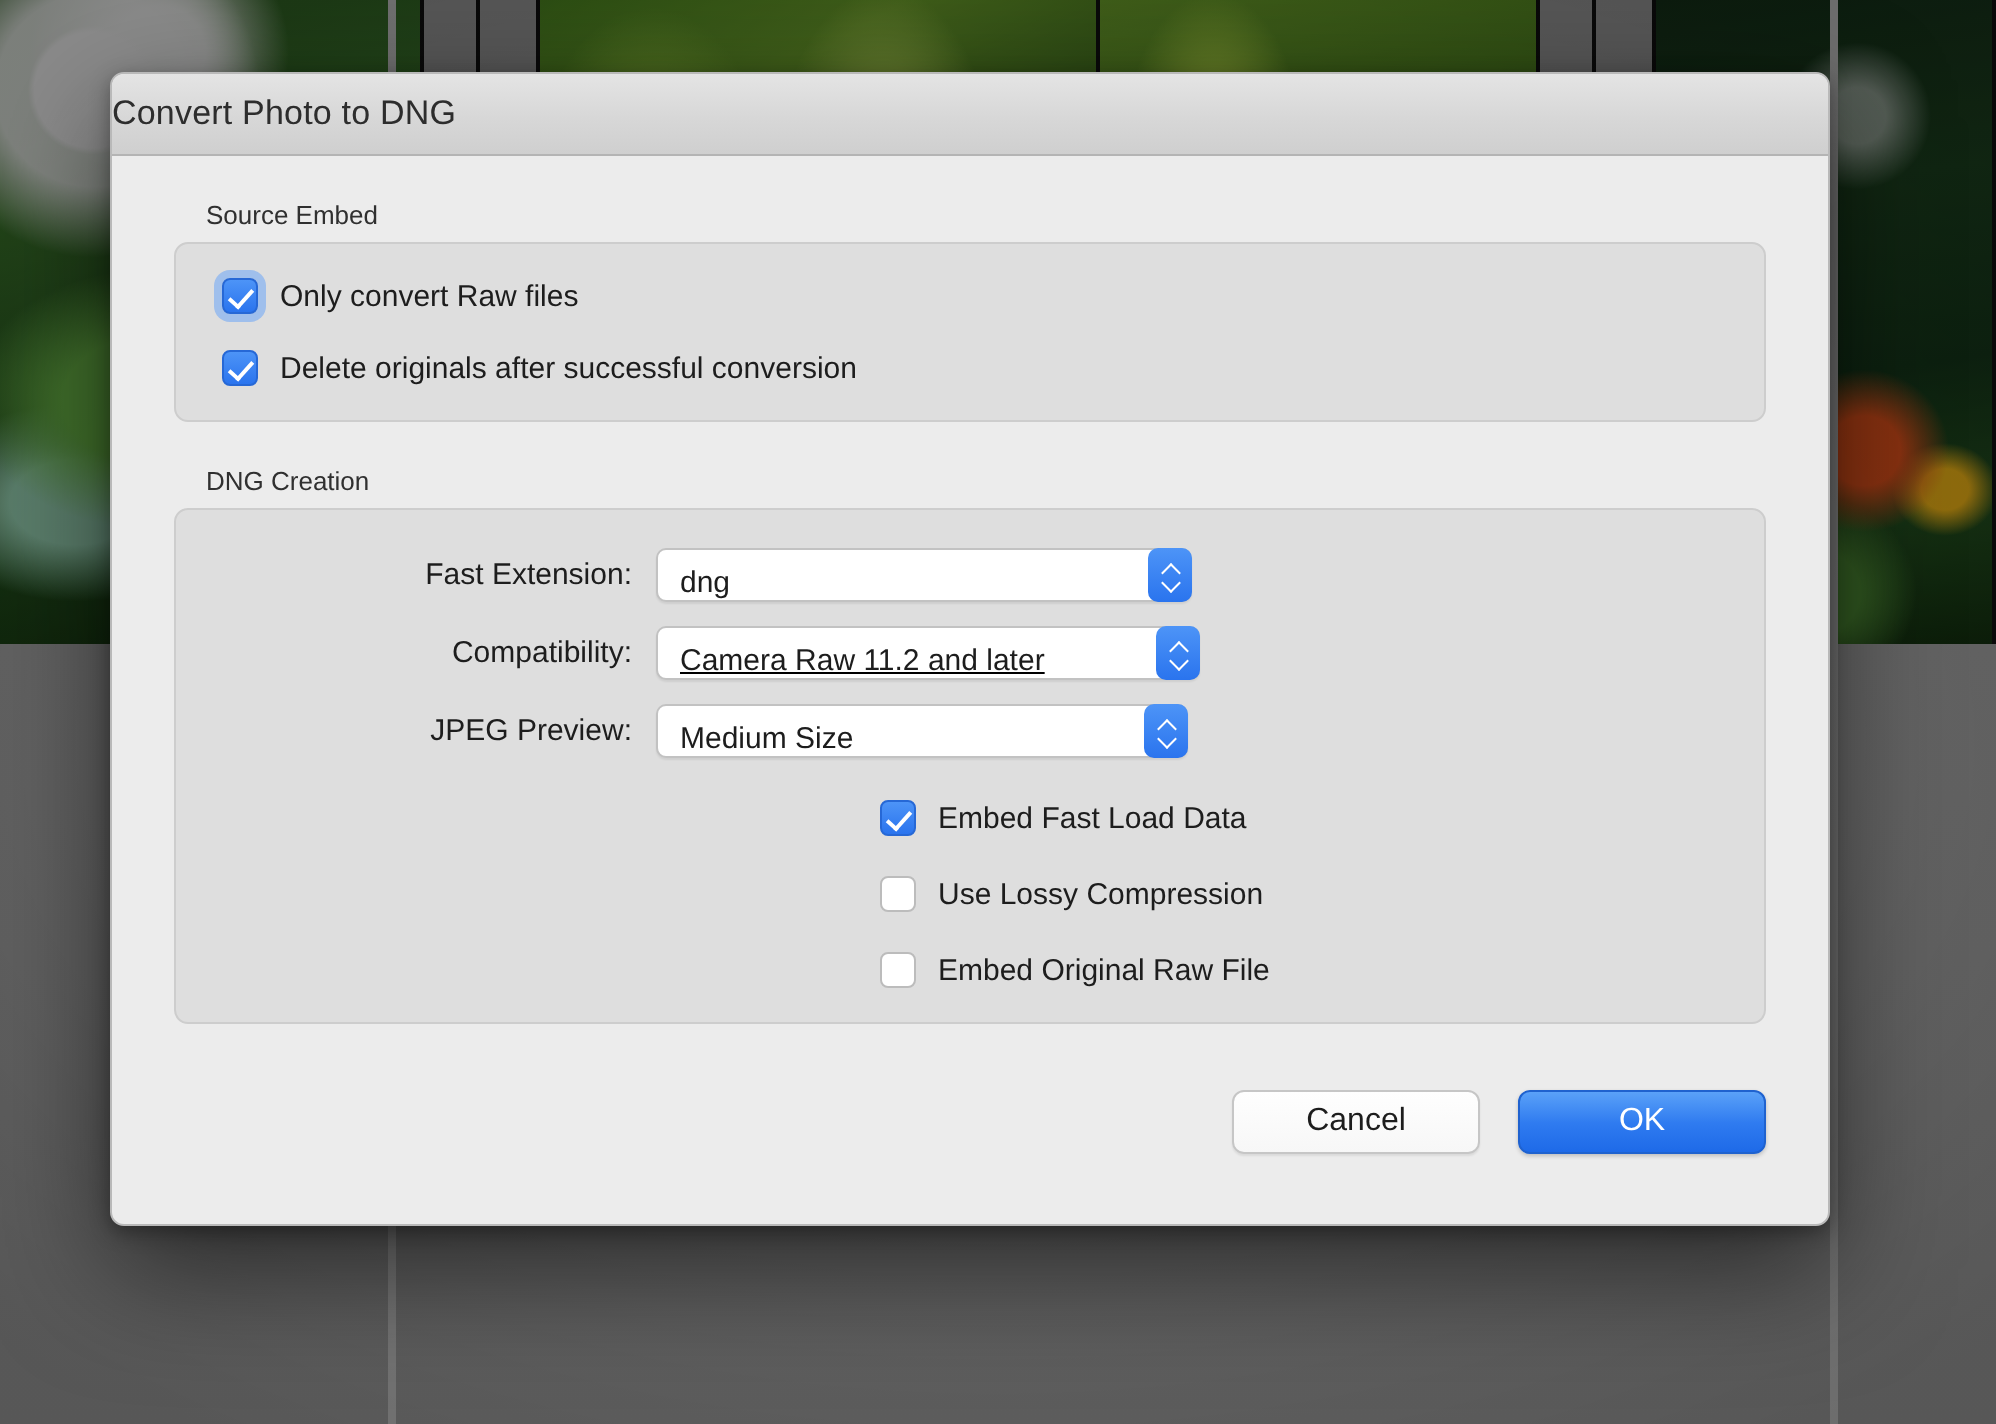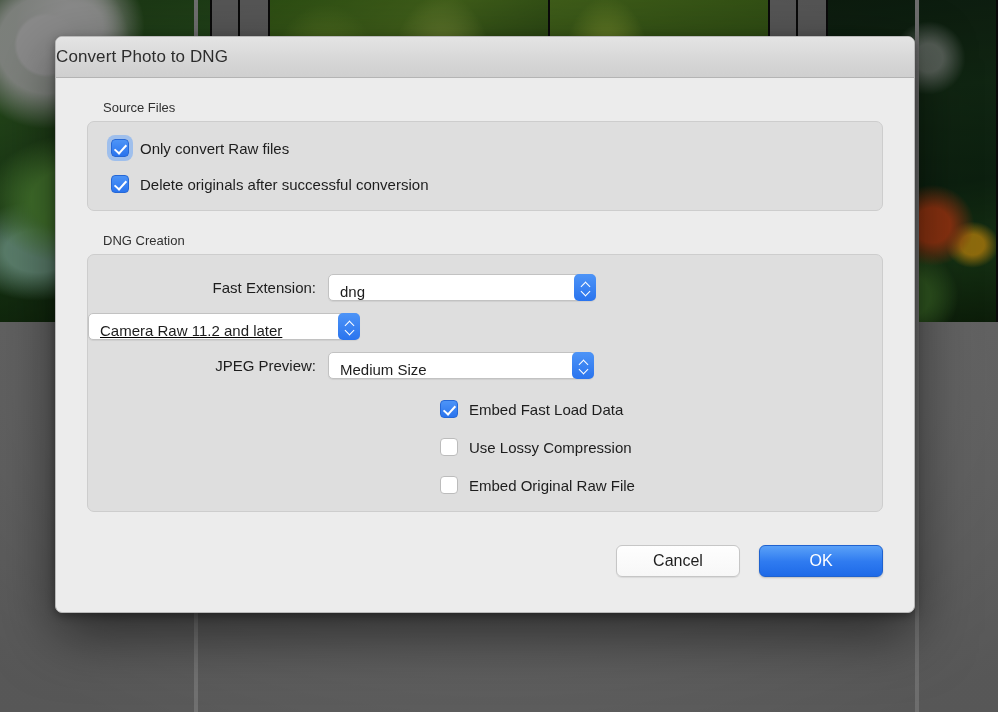--- a/index.html
+++ b/index.html
@@ -229,21 +229,21 @@
 </div>
 
 <div id="dialog">
 
   <div id="titlebar">
     <div id="title">Convert Photo to DNG</div>
   </div>
 
   <div id="body">
 
-    <div class="group-label">Source Files</div>
+    <div class="group-label">Source Embed</div>
 
     <div class="group-box" id="source-box">
 
       <div class="cb-row">
         <div class="cbox on focused"></div>
         <div class="cb-label">Only convert Raw files</div>
       </div>
 
       <div class="cb-row">
         <div class="cbox on"></div>
@@ -261,20 +261,21 @@
         <div class="popup" id="popup-ext">
           <span class="val">dng</span>
           <span class="stepper">
             <span class="chev up"></span>
             <span class="chev down"></span>
           </span>
         </div>
       </div>
 
       <div class="field-row">
+        <div class="field-label">Compatibility:</div>
         <div class="popup" id="popup-comp">
           <span class="val">Camera Raw 11.2 and later</span>
           <span class="stepper">
             <span class="chev up"></span>
             <span class="chev down"></span>
           </span>
         </div>
       </div>
 
       <div class="field-row">

